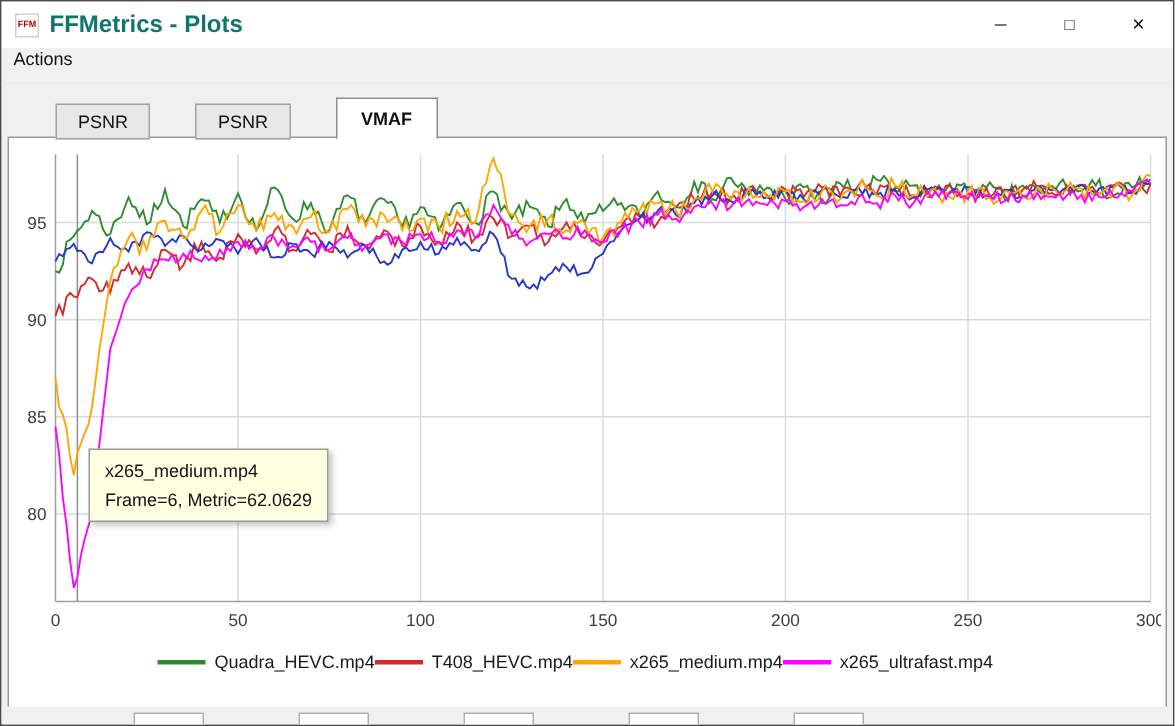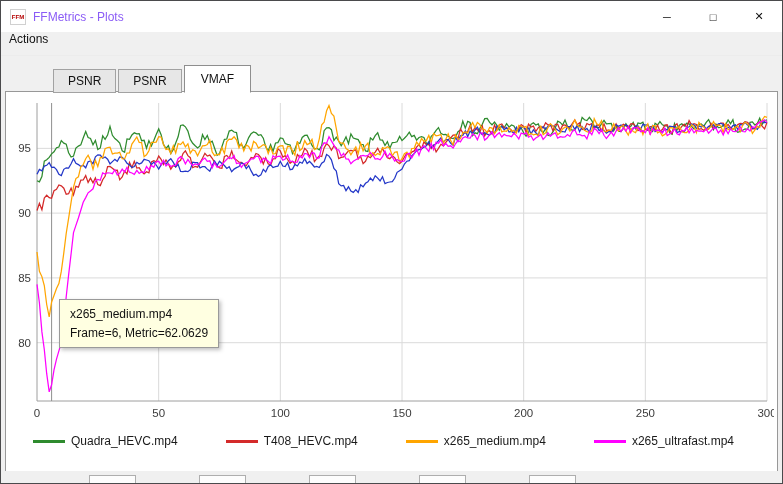--- a/index.html
+++ b/index.html
@@ -3,42 +3,42 @@
 <meta charset="utf-8">
 <style>
   html,body{margin:0;padding:0;background:#cfcfcf;font-family:"Liberation Sans",sans-serif;}
   .window{position:relative;width:783px;height:484px;box-sizing:border-box;background:#f0f0f0;
           border:1px solid #4a4a4c;overflow:hidden;}
   
   .titlebar{height:31px;background:#ffffff;display:flex;align-items:center;}
   .app-icon{width:16px;height:16px;margin-left:9px;background:#fff;border:1px solid #d0d0d0;
             display:flex;align-items:center;justify-content:center;font-size:6px;font-weight:bold;color:#b40000;
             box-sizing:border-box;}
-  .title{margin-left:7px;font-size:12px;color:#8b5cf6;}
+  .title{margin-left:7px;font-size:16px;color:#0f766e;font-weight:bold;}
   .win-controls{margin-left:auto;display:flex;height:31px;}
   .wc{width:46px;height:31px;display:flex;align-items:center;justify-content:center;
       font-size:11px;color:#111;cursor:default;}
   
   .menubar{height:23px;background:#f0f0f0;display:flex;align-items:flex-start;border-bottom:1px solid #ececec;}
   .menu-item{padding:0 8px;font-size:12px;color:#111;}
   
   .tab-area{height:417px;background:#f0f0f0;padding:8px 4px 0 4px;box-sizing:content-box;}
-  .tabs{display:flex;align-items:flex-end;margin-left:48px;position:relative;z-index:2;}
+  .tabs{display:flex;align-items:flex-end;margin-left:32px;position:relative;z-index:2;gap:28px;}
   .tab{padding:4px 14px;font-size:12px;color:#111;background:#e7e7e7;border:1px solid #a2a2a2;
        margin-right:2px;position:relative;top:1px;}
-  .tab.active{background:#ffffff;font-weight:normal;padding:6px 16px;border-color:#8e8e8e;
+  .tab.active{background:#ffffff;font-weight:bold;padding:6px 16px;border-color:#8e8e8e;
               border-bottom:1px solid #ffffff;top:1px;}
   .panel{background:#ffffff;border:1px solid #989898;height:382px;box-sizing:border-box;
          margin-top:-1px;padding:3px;position:relative;}
   .chart-wrap{position:relative;}
   svg{display:block;font-family:"Liberation Sans",sans-serif;}
   .tooltip{position:absolute;left:50px;top:204px;background:#ffffe1;border:1px solid #9a9a9a;
            padding:5px 10px;font-size:12px;color:#111;line-height:1.55;box-shadow:2px 2px 4px rgba(0,0,0,.25);
            white-space:nowrap;}
-  .legend{display:flex;justify-content:space-between;align-items:center;height:24px;
+  .legend{display:flex;justify-content:center;align-items:center;height:24px;
           padding:0 40px 0 24px;margin-top:2px;}
   .legend-item{display:flex;align-items:center;font-size:12px;color:#1a1a1a;}
   .legend-line{display:inline-block;width:32px;height:3px;margin-right:6px;}
   
   .bottom-strip{position:absolute;left:0;right:0;bottom:0;height:12px;background:#f0f0f0;
                 display:flex;}
   .pbox{width:47px;height:16px;background:#fdfdfd;border:1px solid #aeaeae;margin-top:4px;box-sizing:border-box;}
   .pbox:nth-child(1){margin-left:88px;}
   .pbox+.pbox{margin-left:63px;}
 </style>

